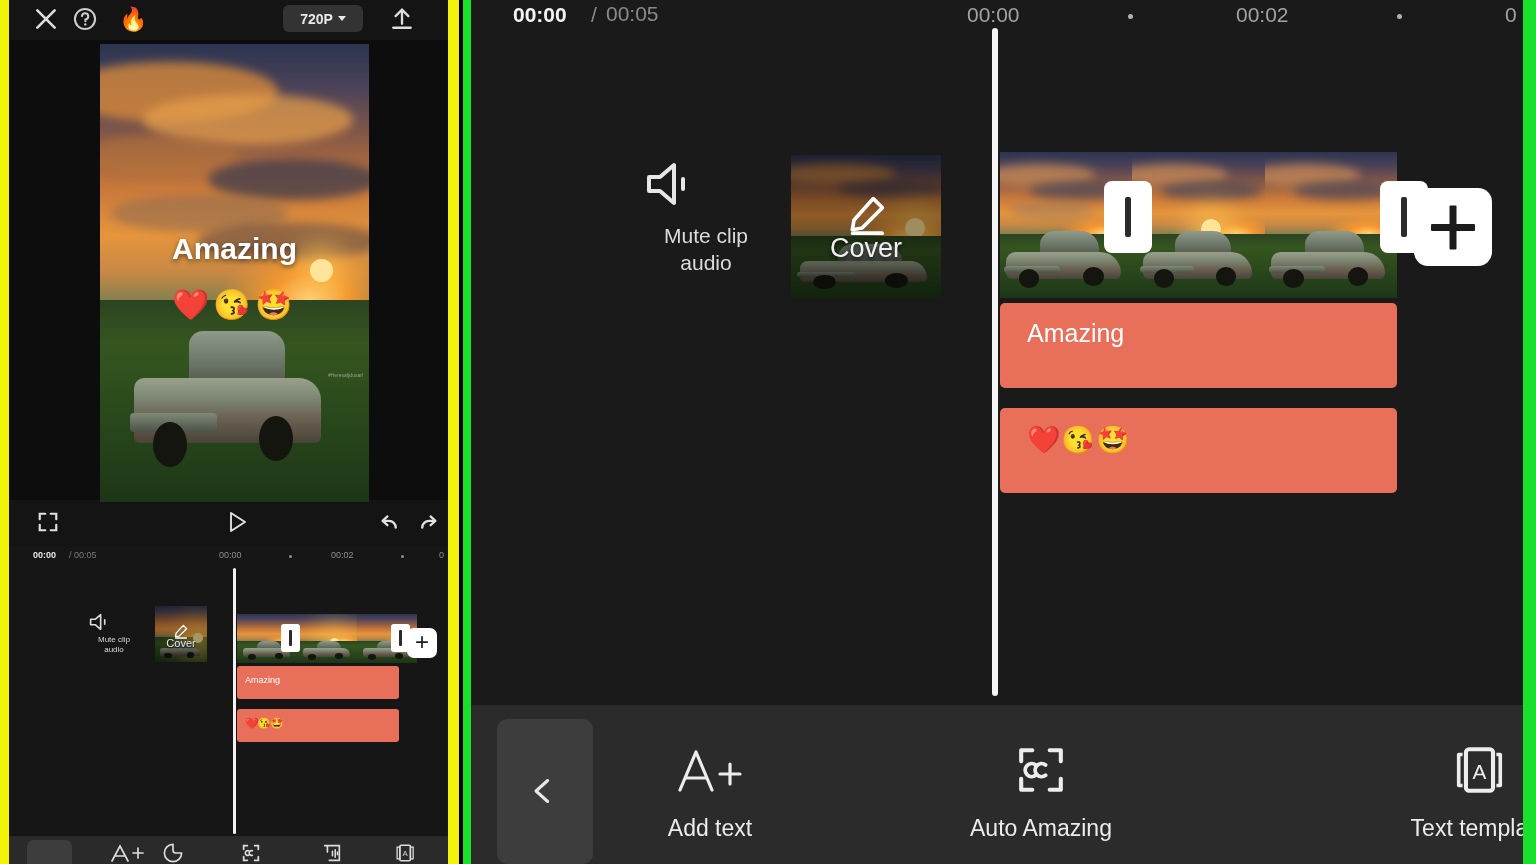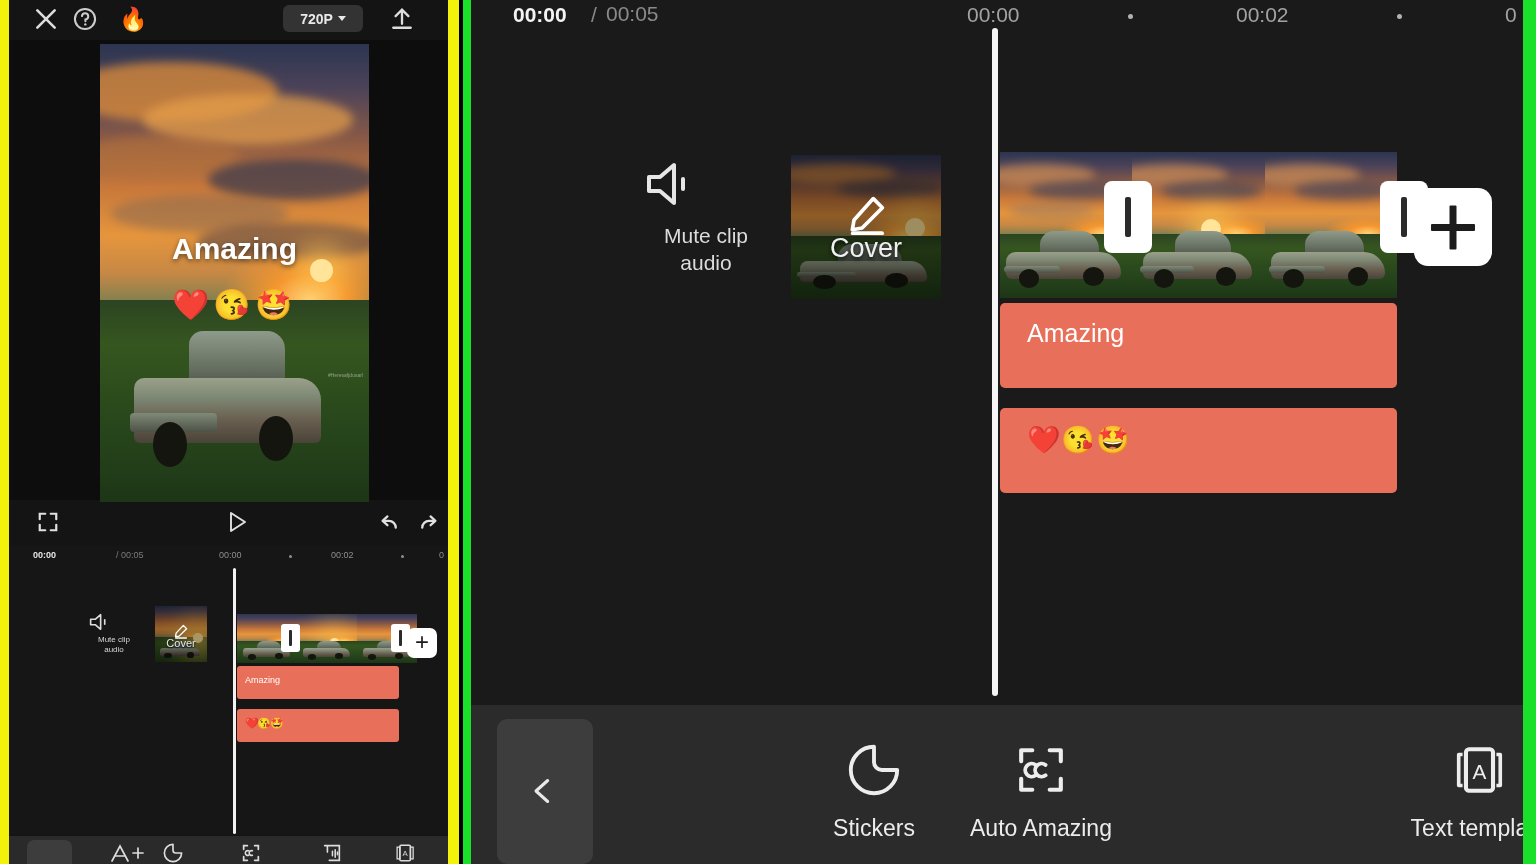--- a/index.html
+++ b/index.html
@@ -35,21 +35,21 @@
 
   .l-controls { position:absolute; left:0; top:503px; width:439px; height:38px; }
   .l-ctrl-fs   { position:absolute; left:28px; top:8px; width:22px; height:22px; }
   .l-ctrl-play { position:absolute; left:216px; top:6px; width:24px; height:26px; }
   .l-ctrl-undo { position:absolute; left:368px; top:7px; width:25px; height:25px; }
   .l-ctrl-redo { position:absolute; left:407px; top:7px; width:25px; height:25px; }
 
   .l-tl { position:absolute; left:0; top:546px; width:439px; height:288px; background:#161616; overflow:hidden; }
   .l-ruler { position:absolute; left:0; top:0; width:439px; height:20px; font-size:9px; color:#8e8e8e; }
   .l-ruler .cur { position:absolute; left:24px; top:4px; color:#e7e7e7; font-weight:bold; }
-  .l-ruler .dur { position:absolute; left:60px; top:4px; color:#7a7a7a;margin-left:47px; }
+  .l-ruler .dur { position:absolute; left:60px; top:4px; color:#7a7a7a; }
   .l-ruler .t0  { position:absolute; left:210px; top:4px; }
   .l-ruler .d1  { position:absolute; left:280px; top:9px; width:3px; height:3px; border-radius:50%; background:#8e8e8e; }
   .l-ruler .t2  { position:absolute; left:322px; top:4px; }
   .l-ruler .d2  { position:absolute; left:392px; top:9px; width:3px; height:3px; border-radius:50%; background:#8e8e8e; }
   .l-ruler .t4  { position:absolute; left:430px; top:4px; }
 
   .l-playhead { position:absolute; left:224px; top:22px; width:3px; height:266px; background:#f2f2f2; border-radius:2px; }
   .l-mute { position:absolute; left:78px; top:66px; width:54px; text-align:center; color:#d6d6d6; font-size:8px; line-height:10px; }
   .l-mute .sp { display:block; height:20px; margin-bottom:3px; }
   .l-cover { position:absolute; left:146px; top:60px; width:52px; height:56px; overflow:hidden; }
@@ -445,27 +445,28 @@
 
     <div class="r-playhead"></div>
 
     <div class="r-bottombar">
       <div class="r-back">
         <svg class="chev" viewBox="0 0 24 24">
             <path d="M16 3 L6 12 L16 21" stroke="#e8e8e8" stroke-width="2.6" fill="none" stroke-linecap="round" stroke-linejoin="round"></path>
           </svg>
       </div>
 
-
-      <div class="r-tool" style="left:318px;width:170px;">
-        <svg class="gi" viewBox="0 0 24 24" style="width:58px;margin-left:56px;">
-            <path d="M12 2.4a9.6 9.6 0 1 0 9.6 9.6 H15.2 a3.2 3.2 0 0 1-3.2-3.2 Z" stroke="#ededed" stroke-width="1.6" fill="none" stroke-linejoin="round"></path>
-          </svg>
-        <span>Stickers</span>
-      </div>
+      <div class="r-tool" style="left:154px;width:170px;">
+        <svg class="gi" viewBox="0 0 72 52" style="width:72px;margin-left:49px;">
+            <path d="M6 46 L22 8 L38 46 M12 34 H32" stroke="#ededed" stroke-width="3.2" fill="none" stroke-linecap="round" stroke-linejoin="round"></path>
+            <path d="M46 30 H66 M56 20 V40" stroke="#ededed" stroke-width="3.2" stroke-linecap="round"></path>
+          </svg>
+        <span>Add text</span>
+      </div>
+
 
       <div class="r-tool" style="left:460px;width:220px;">
         <svg class="gi" viewBox="0 0 24 24" style="width:58px;margin-left:81px;">
             <path d="M3.8 8.4V3.8h4.6 M20.2 8.4V3.8h-4.6 M3.8 15.6v4.6h4.6 M20.2 15.6v4.6h-4.6" stroke="#ededed" stroke-width="1.7" fill="none" stroke-linecap="round" stroke-linejoin="round"></path>
             <path d="M13.9 9.9a2.7 2.7 0 1 0 0 4.3 M9.8 9.9a2.7 2.7 0 1 0 0 4.3" stroke="#ededed" stroke-width="1.6" fill="none" stroke-linecap="round"></path>
           </svg>
         <span>Auto Amazing</span>
       </div>
 
 

